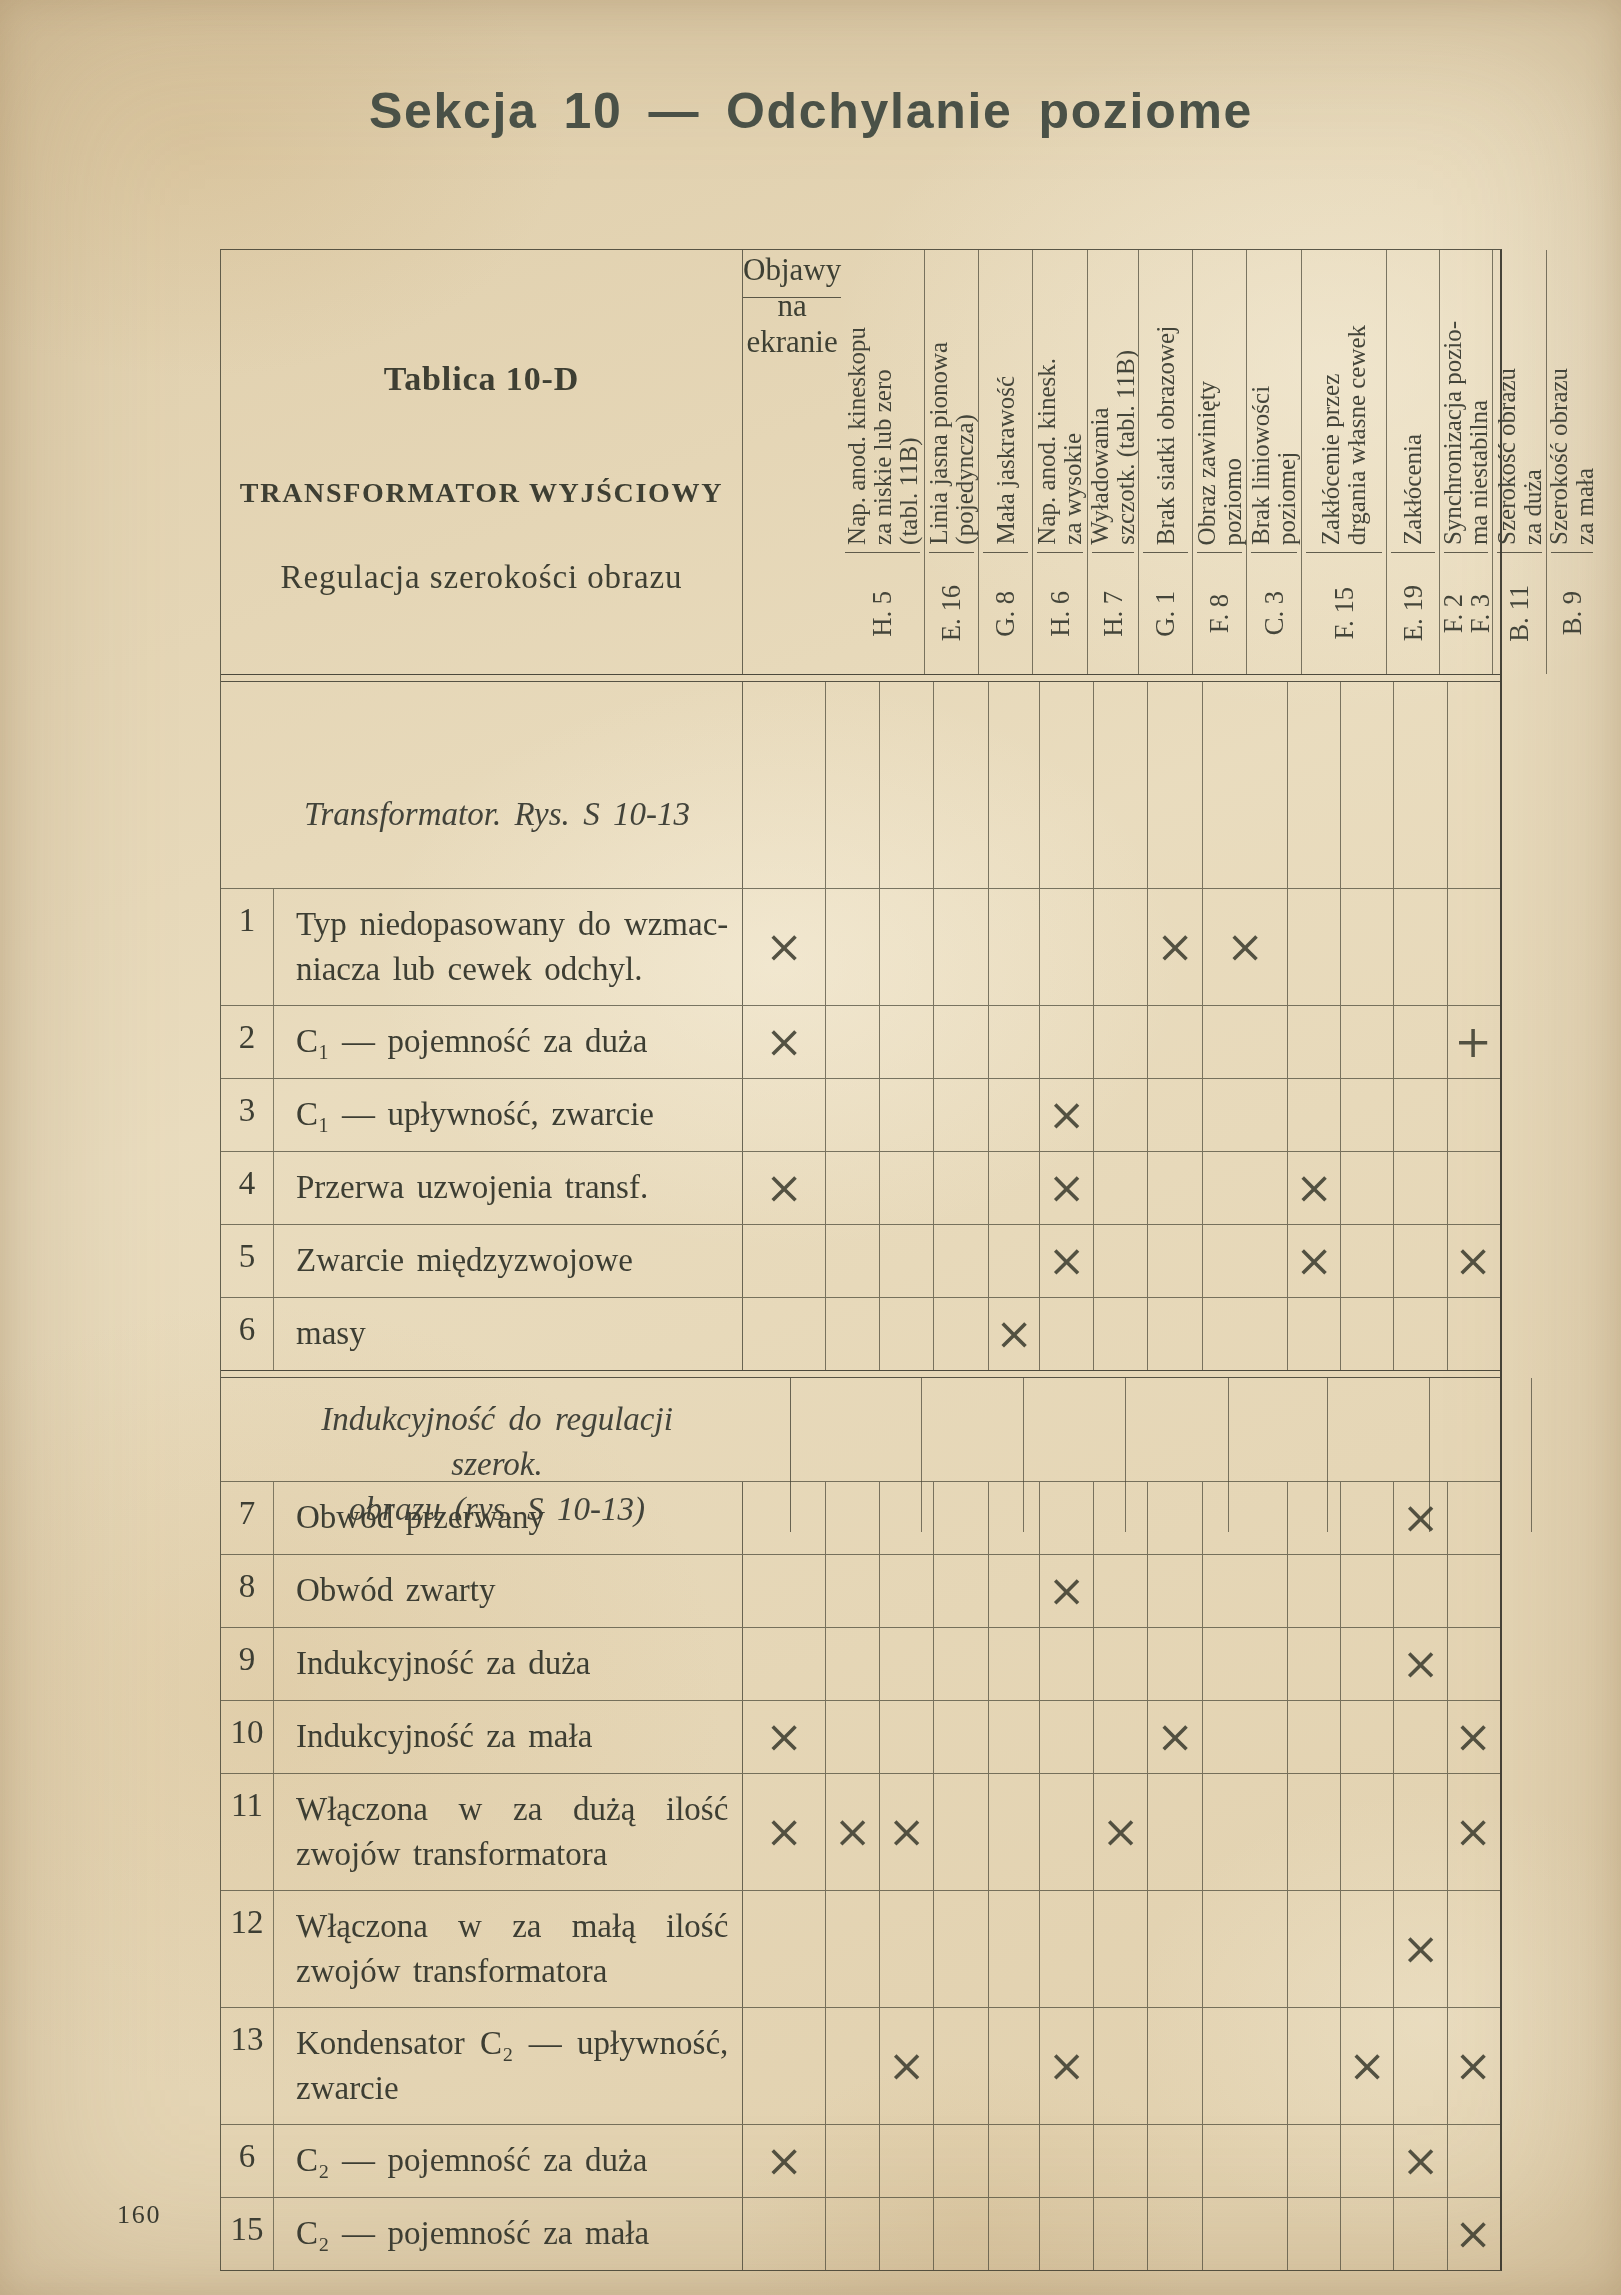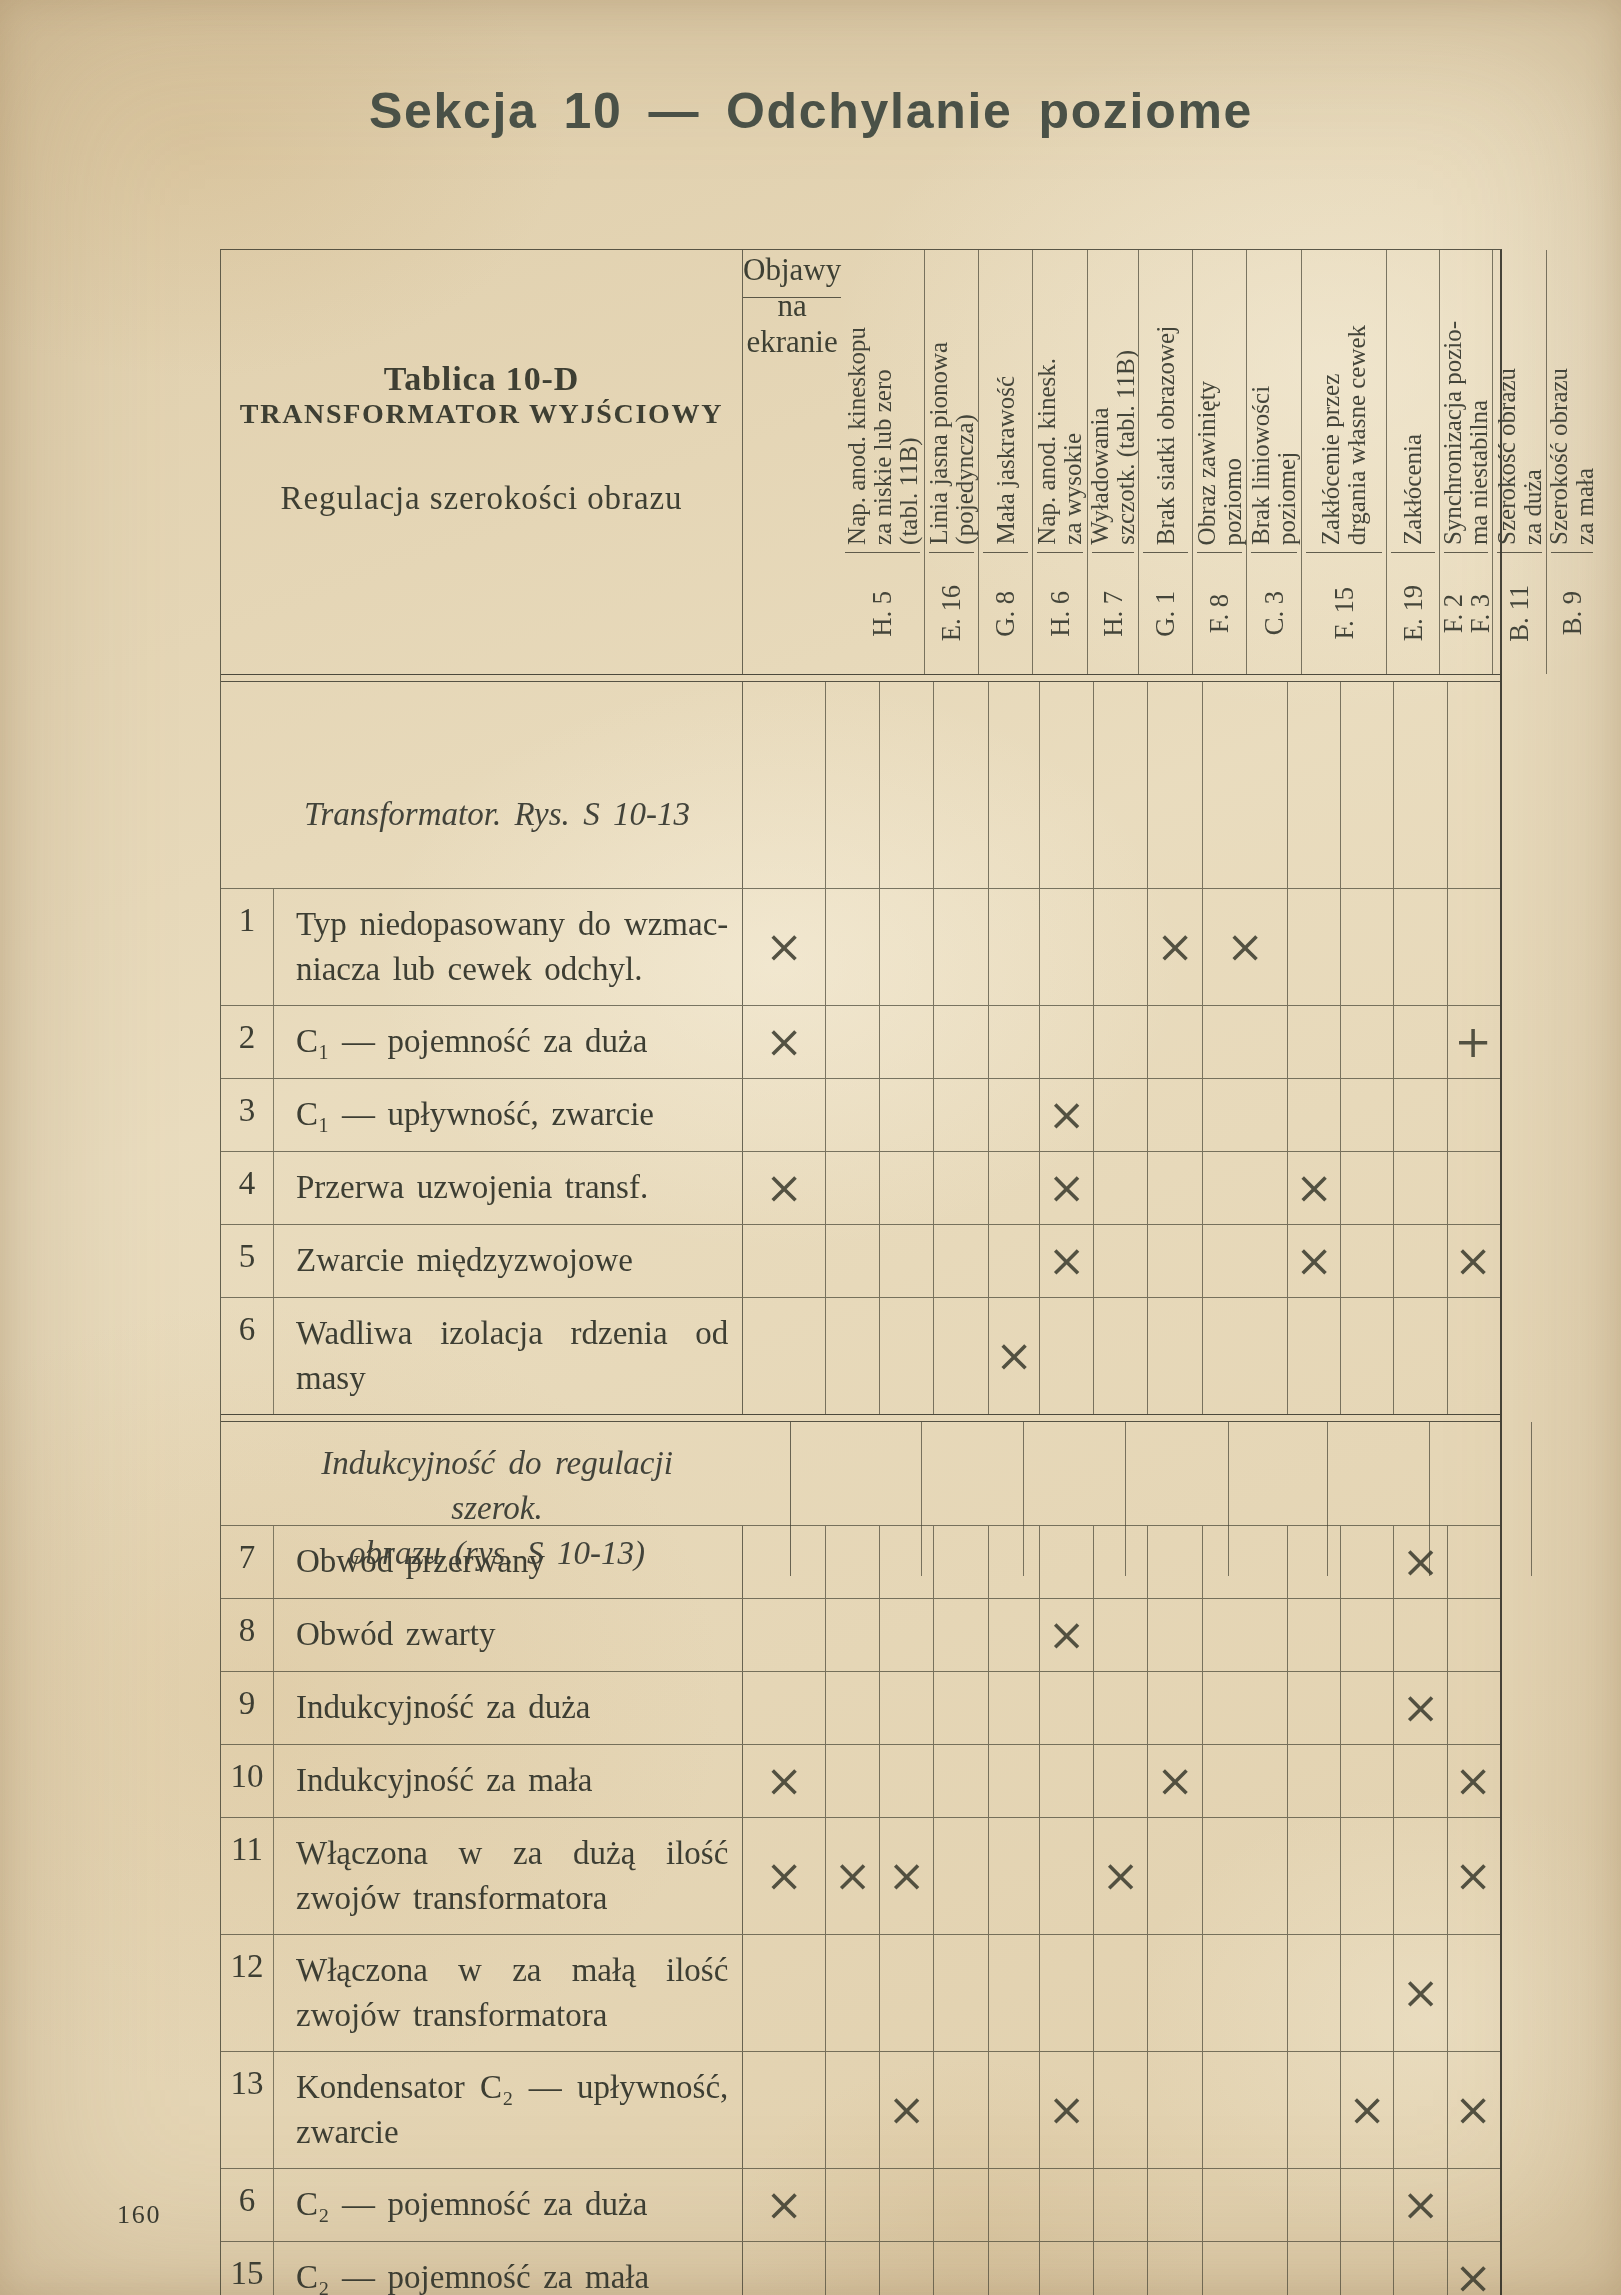--- a/index.html
+++ b/index.html
@@ -29,21 +29,21 @@
     border-top:1.7px solid rgba(55,54,42,.8);
     border-left:1.7px solid rgba(55,54,42,.75);
     border-right:2.6px solid rgba(42,41,33,.85);
     border-bottom:1.7px solid rgba(55,54,42,.8);
     box-sizing:content-box;
   }
   
   .hband{display:flex; width:1279px; height:424px;}
   .title-cell{width:521px; display:flex; flex-direction:column; align-items:center;}
   .t-title{margin-top:110px; font-size:34px; font-weight:bold; letter-spacing:0.9px; color:#3e3f33;}
-  .t-sub1{font-size:28px; font-weight:bold; letter-spacing:1.7px; color:#3e3f33;}
+  .t-sub1{margin-top:79px; font-size:28px; font-weight:bold; letter-spacing:1.7px; color:#3e3f33;}
   .t-sub2{margin-top:50px; font-size:33px; font-weight:normal; letter-spacing:0.9px; color:#3e3f33;}
   .symptoms{width:757px; border-left:1.7px solid rgba(62,60,47,.75); display:flex; flex-direction:row;}
   .objawy{height:45px; border-bottom:1.7px solid rgba(55,54,42,.8); text-align:center; font-size:31px; word-spacing:12px; color:#3e4034; padding-top:1.7px;}
   .hcols{flex:1; display:grid; grid-template-columns:83px 54px 54px 55px 51px 54px 54px 55px 85px 53px 53px 54px 51px;}
   .hcol{display:flex; flex-direction:column; border-left:0.9px solid rgba(72,70,54,.7); box-sizing:border-box;}
   .hcol:first-child{border-left:none;}
   .hlabel{height:302px; display:flex; justify-content:center; align-items:flex-end; overflow:hidden;}
   .hlabel span{
     writing-mode:vertical-rl; transform:rotate(180deg);
     white-space:pre-line; font-size:25px; line-height:26px;
@@ -364,21 +364,20 @@
           </div>
           <div class="mcell"></div>
           <div class="mcell"></div>
           <div class="mcell">
             <div class="mark">×</div>
           </div>
         </div>
         <div class="trow">
           <div class="numc">6</div>
           <div class="descc">
-            <div class="jl">Wadliwa izolacja rdzenia od</div>
             <div>masy</div>
           </div>
           <div class="mcell first"></div>
           <div class="mcell"></div>
           <div class="mcell"></div>
           <div class="mcell"></div>
           <div class="mcell">
             <div class="mark">×</div>
           </div>
           <div class="mcell"></div>

